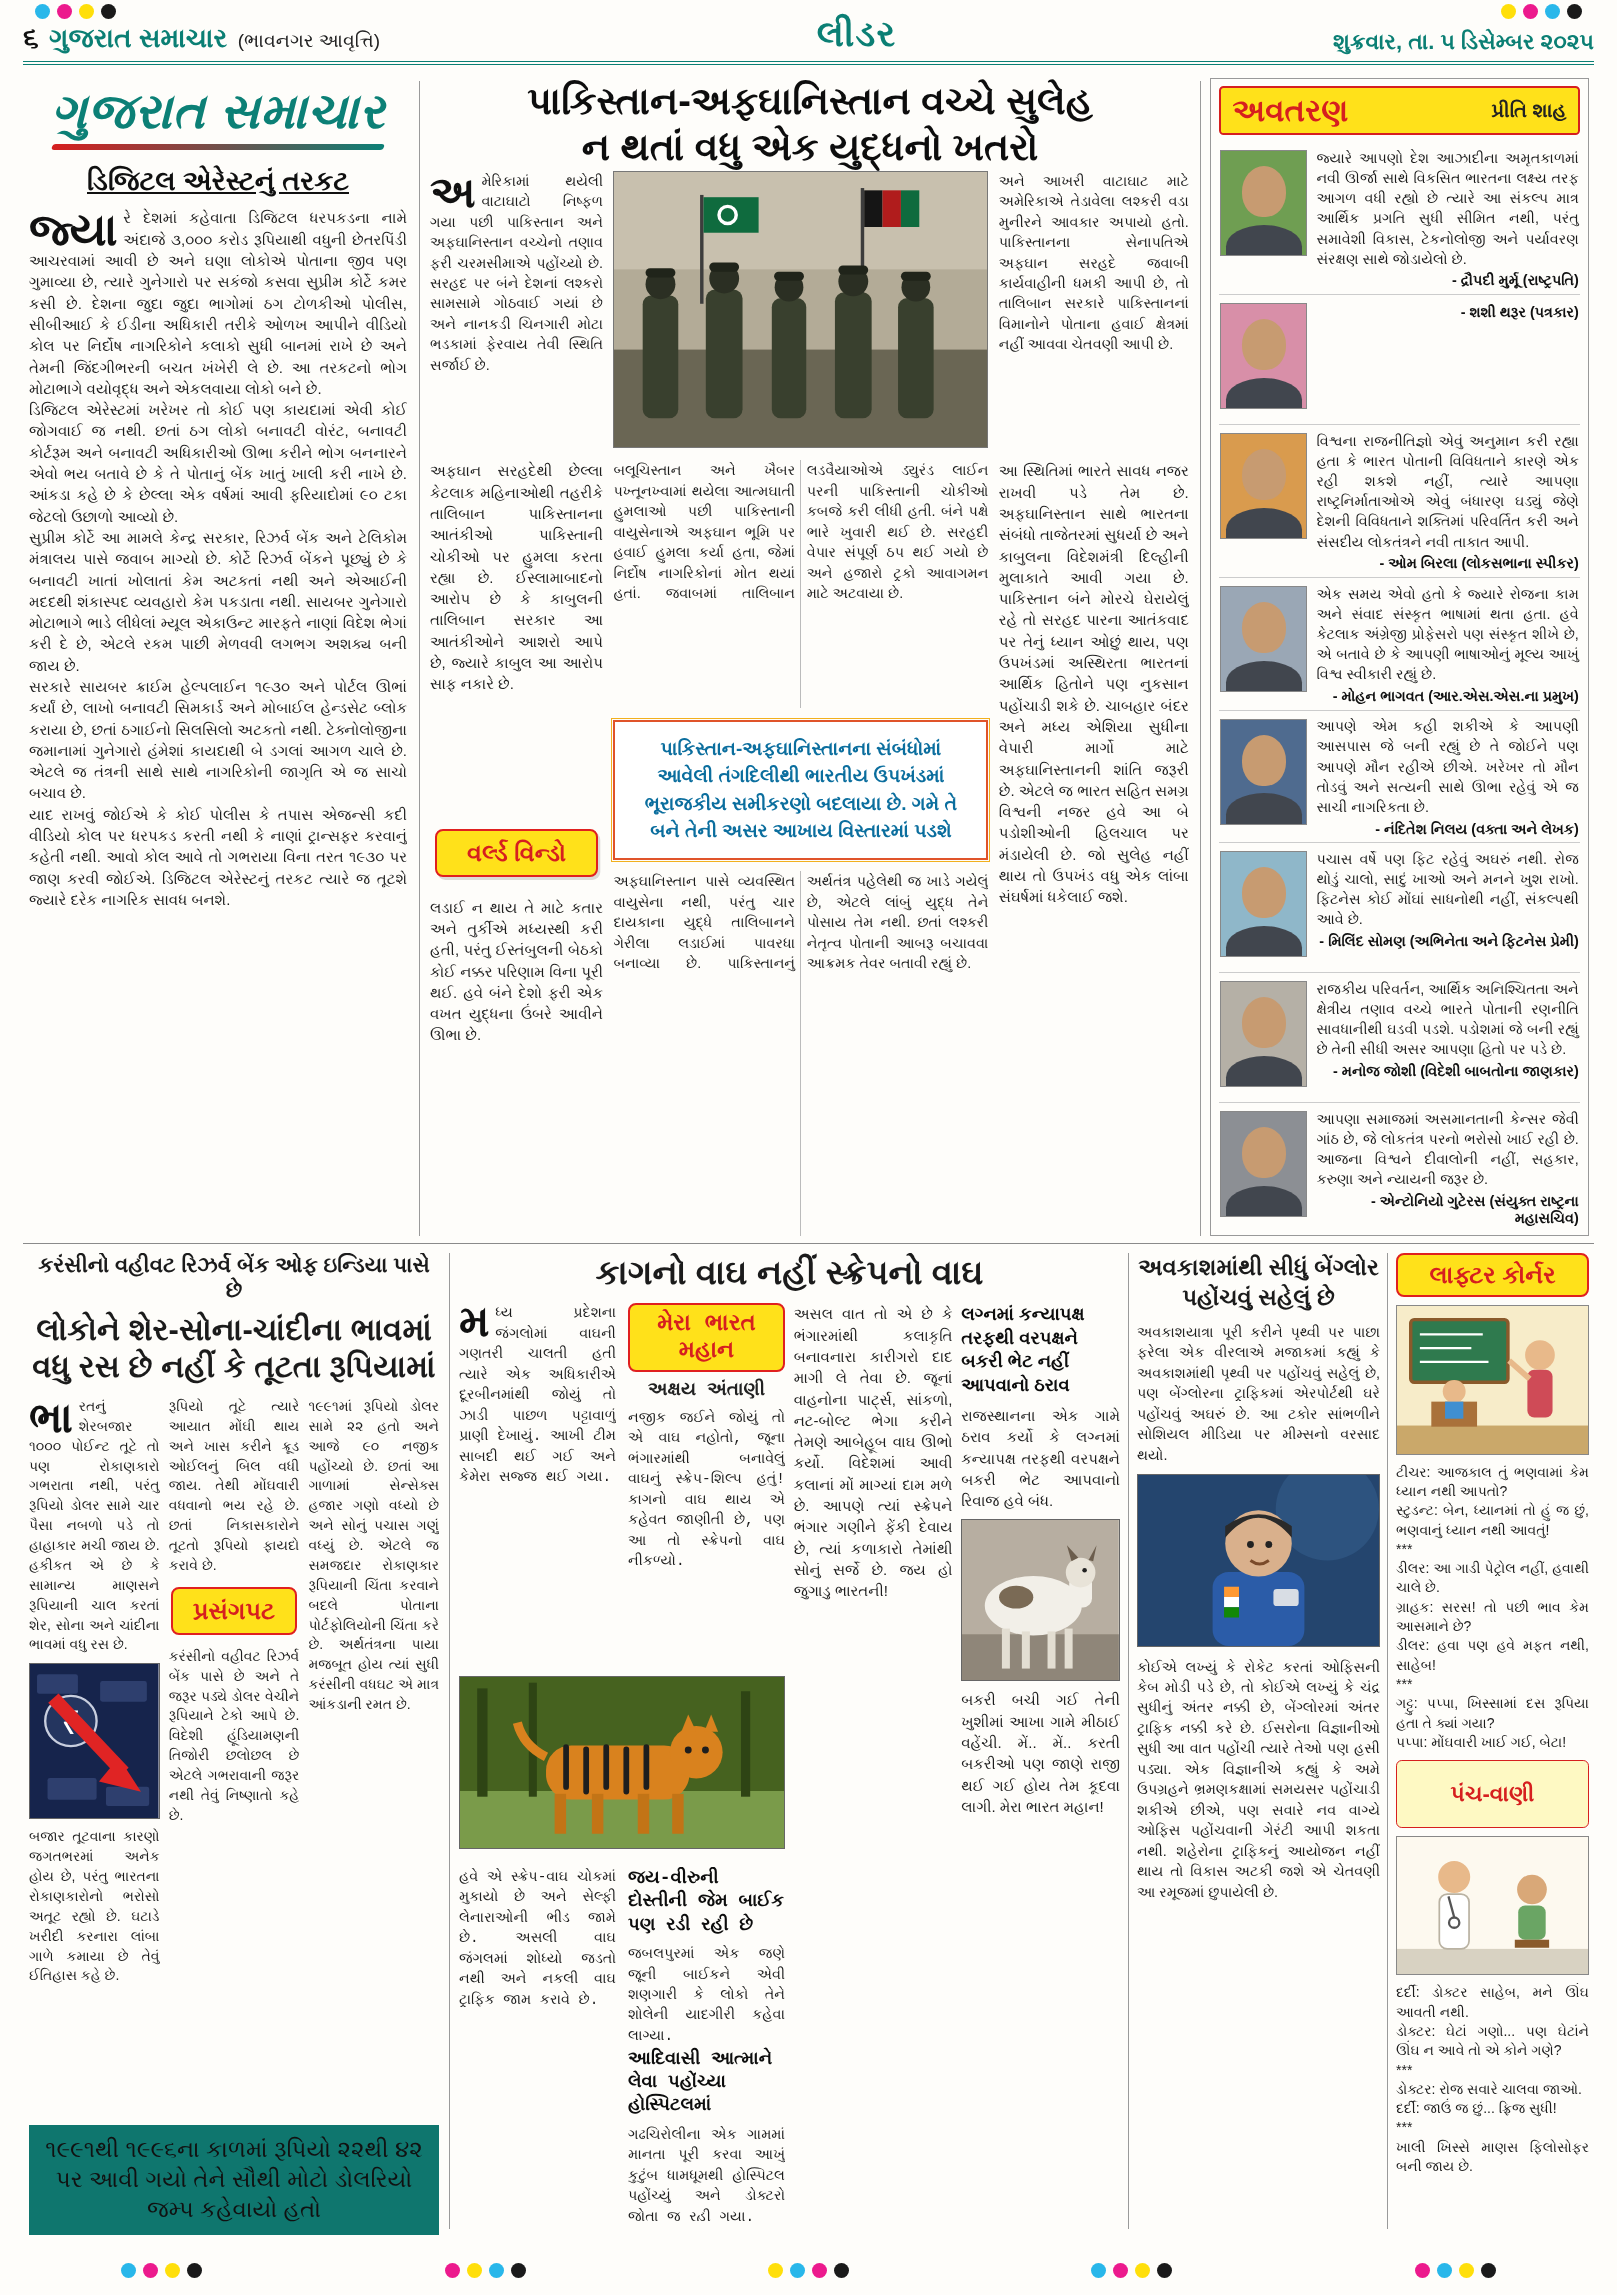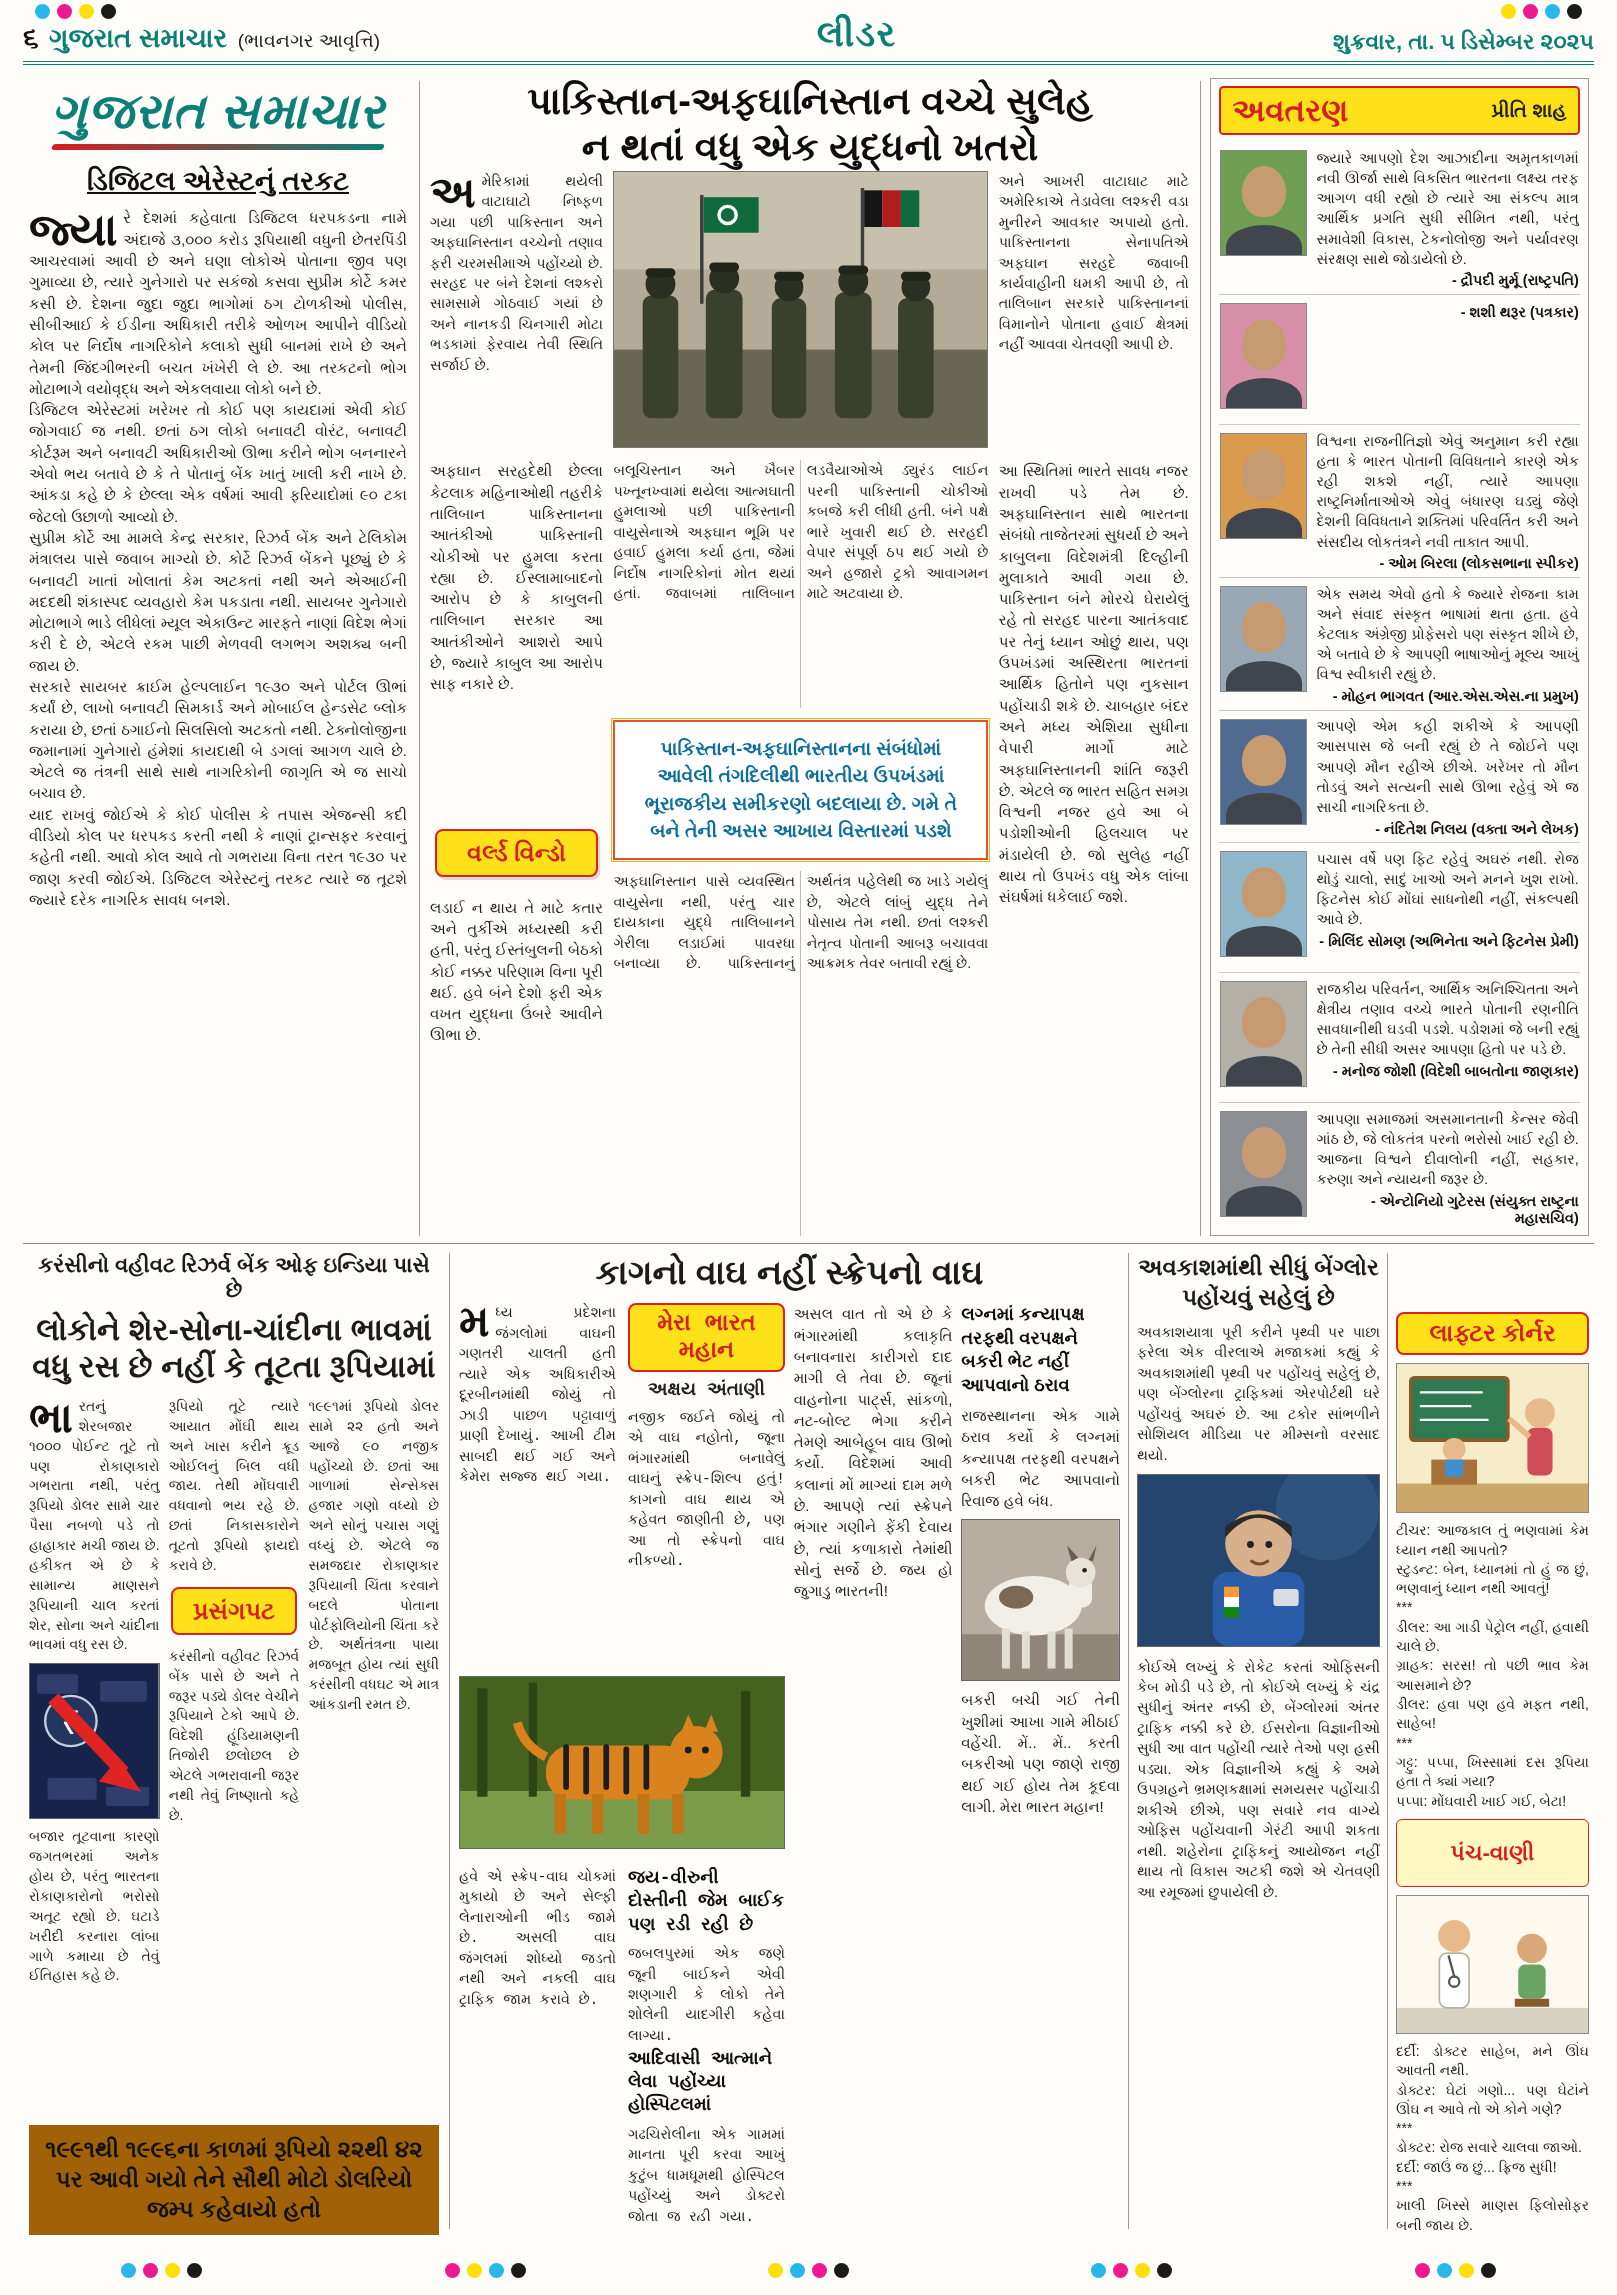--- a/index.html
+++ b/index.html
@@ -78,42 +78,42 @@
 
   
   .prasangpat { position:absolute; left:29px; top:1253px; width:410px; height:982px; display:flex; flex-direction:column; overflow:hidden; }
   .pp-kicker { text-align:center; font-size:21.4px; font-weight:bold; margin-bottom:8px; }
   .pp-headline { text-align:center; font-size:31px; line-height:1.2; font-weight:bold; white-space:pre-line; margin-bottom:11.6px; }
   .pp-cols { display:flex; gap:9.2px; flex:1; overflow:hidden; }
   .pp-col { width:131px; font-size:14px; display:flex; flex-direction:column; gap:8px; }
   .pp-col .txt { font-size:14px; }
   .photo-rupee { width:100%; height:156px; border:0.6px solid #666; }
   .pp-badge { font-size:24px; margin:3.5px 2.3px; }
-  .pp-footer { margin-top:8px; background:#a16207; padding:10.4px 14px; font-size:23px; font-weight:bold; text-align:center; line-height:1.3; color:#111; }
+  .pp-footer { margin-top:8px; background:#0f766e; padding:10.4px 14px; font-size:23px; font-weight:normal; text-align:center; line-height:1.3; color:#111; }
 
   .mera { position:absolute; left:459px; top:1253px; width:661px; height:982px; overflow:hidden; }
   .mb-headline { text-align:center; font-size:34px; font-weight:bold; margin-bottom:10.4px; }
   .mb-cols { display:flex; gap:8.7px; height:918px; }
   .mb-leftwrap { width:326px; display:flex; flex-direction:column; gap:18px;font-family:Liberation Mono, monospace; }
   .mb-row { display:flex; gap:12px; flex:1; overflow:hidden; }
   .mb-col { width:157px; font-size:14.4px; display:flex; flex-direction:column; gap:7px; }
   .mb-col .txt { font-size:14.4px; }
   .photo-tiger { width:326px; height:173px; flex:0 0 173px; border:0.6px solid #666; }
   .mb-badge { font-size:23px; line-height:1.15; padding:5.8px 3.5px; }
   .mb-author { text-align:center; font-size:18.5px; font-weight:bold; color:#222; }
   .mb-sub { font-size:18px; font-weight:bold; line-height:1.3; color:#0d0d0d; }
   .mb-col3,.mb-col4 { width:159px; font-size:14.4px; display:flex; flex-direction:column; gap:8px; overflow:hidden; }
   .photo-goat { width:100%; height:162px; border:0.6px solid #666; }
 
   .avakash { position:absolute; left:1137px; top:1253px; width:243px; height:982px; display:flex; flex-direction:column; gap:9.2px; overflow:hidden; }
   .ak-headline { font-size:23px; font-weight:bold; line-height:1.3; text-align:center; }
   .photo-astro { width:100%; height:173px; flex:0 0 173px; border:0.6px solid #666; }
   .avakash .txt { font-size:14.4px; }
 
-  .laughter { position:absolute; left:1396px; top:1253px; width:193px; height:982px; display:flex; flex-direction:column; gap:8px; overflow:hidden;justify-content:flex-end; }
+  .laughter { position:absolute; left:1396px; top:1253px; width:193px; height:982px; display:flex; flex-direction:column; gap:8px; overflow:hidden; }
   .lc-title { font-size:24px; padding:5.8px 3.5px; }
   .cartoon-class { width:100%; height:150px; border:0.6px solid #888; }
   .cartoon-doc { width:100%; height:139px; border:0.6px solid #888; }
   .lc-jokes { font-size:14px; line-height:1.38; white-space:pre-line; text-align:justify; overflow:hidden; }
   .lc-panch { text-align:center; font-size:22px; font-weight:bold; color:#d61f1f; background:#fef9c3; border:1.7px solid #d61f1f; border-radius:5.8px; padding:20px; }
 
   .footer-dots { position:absolute; bottom:17.3px; left:0; width:100%; display:flex; justify-content:space-around; }
 </style>
 </head>
 <body>

